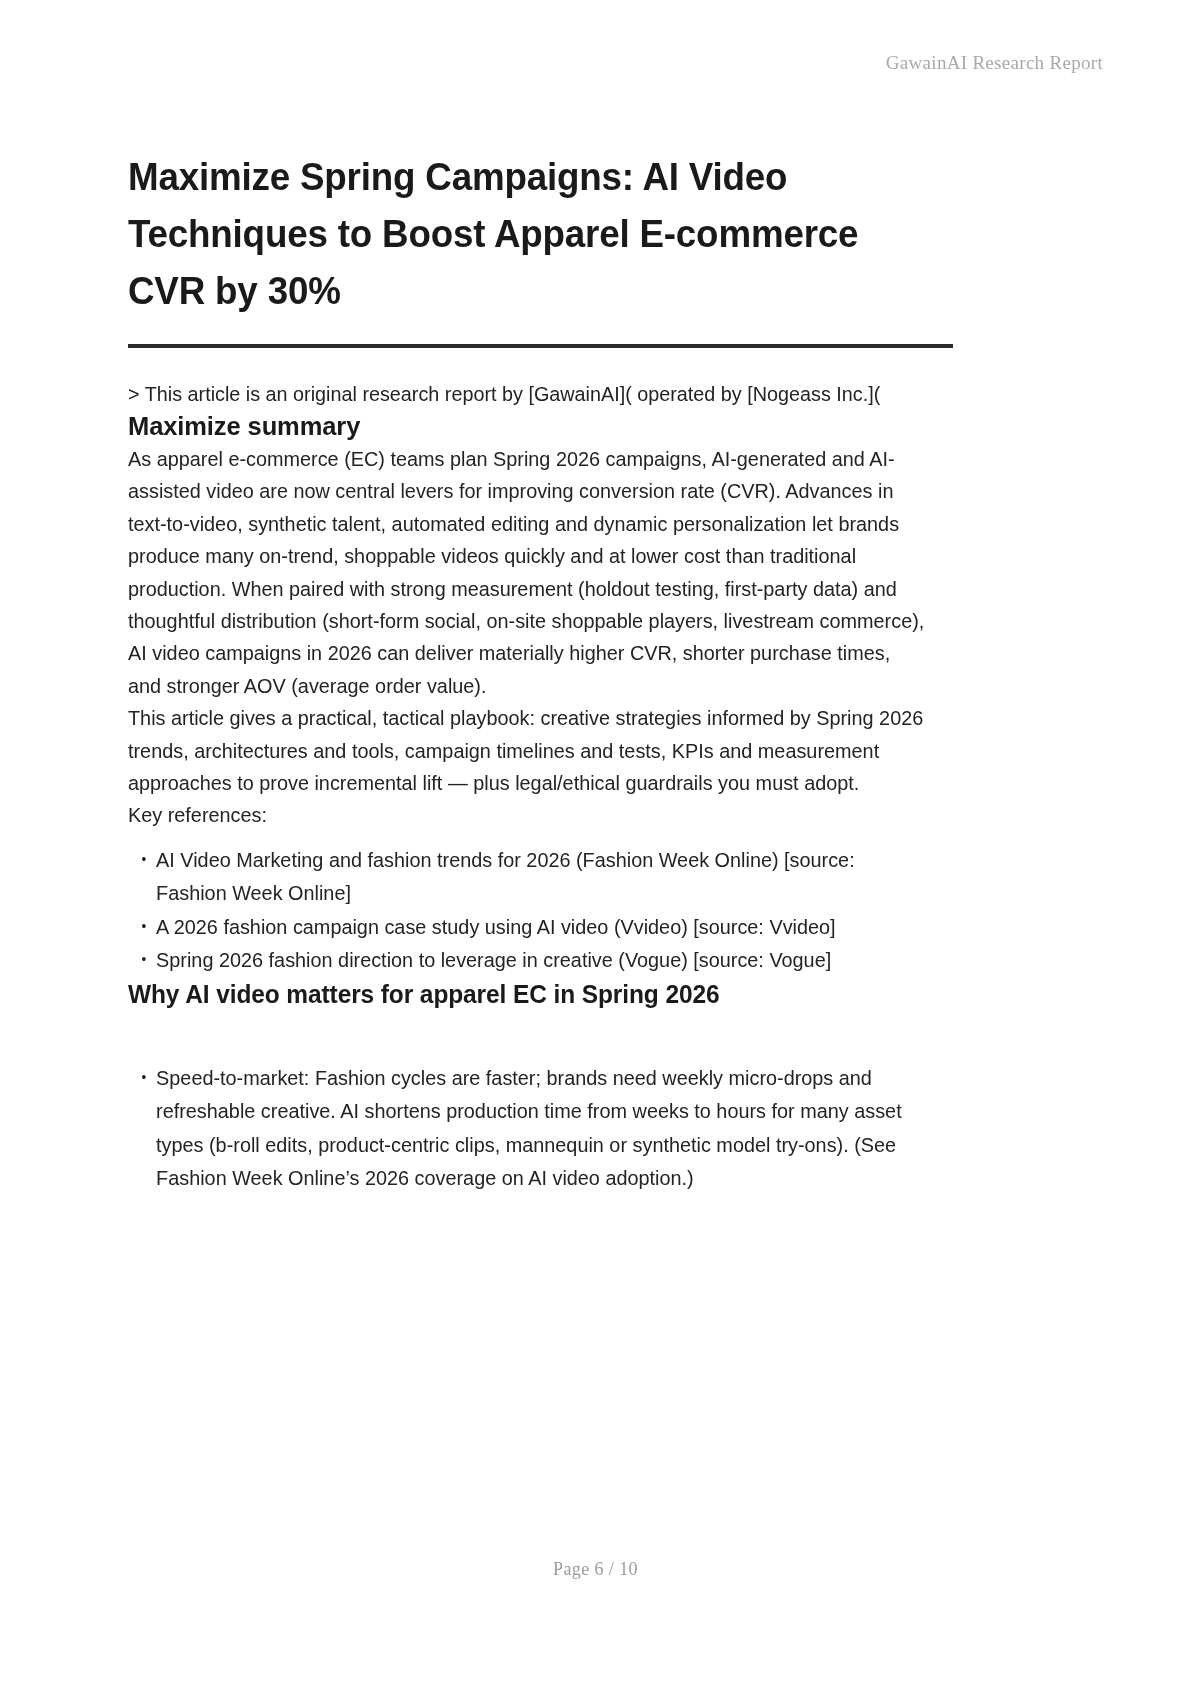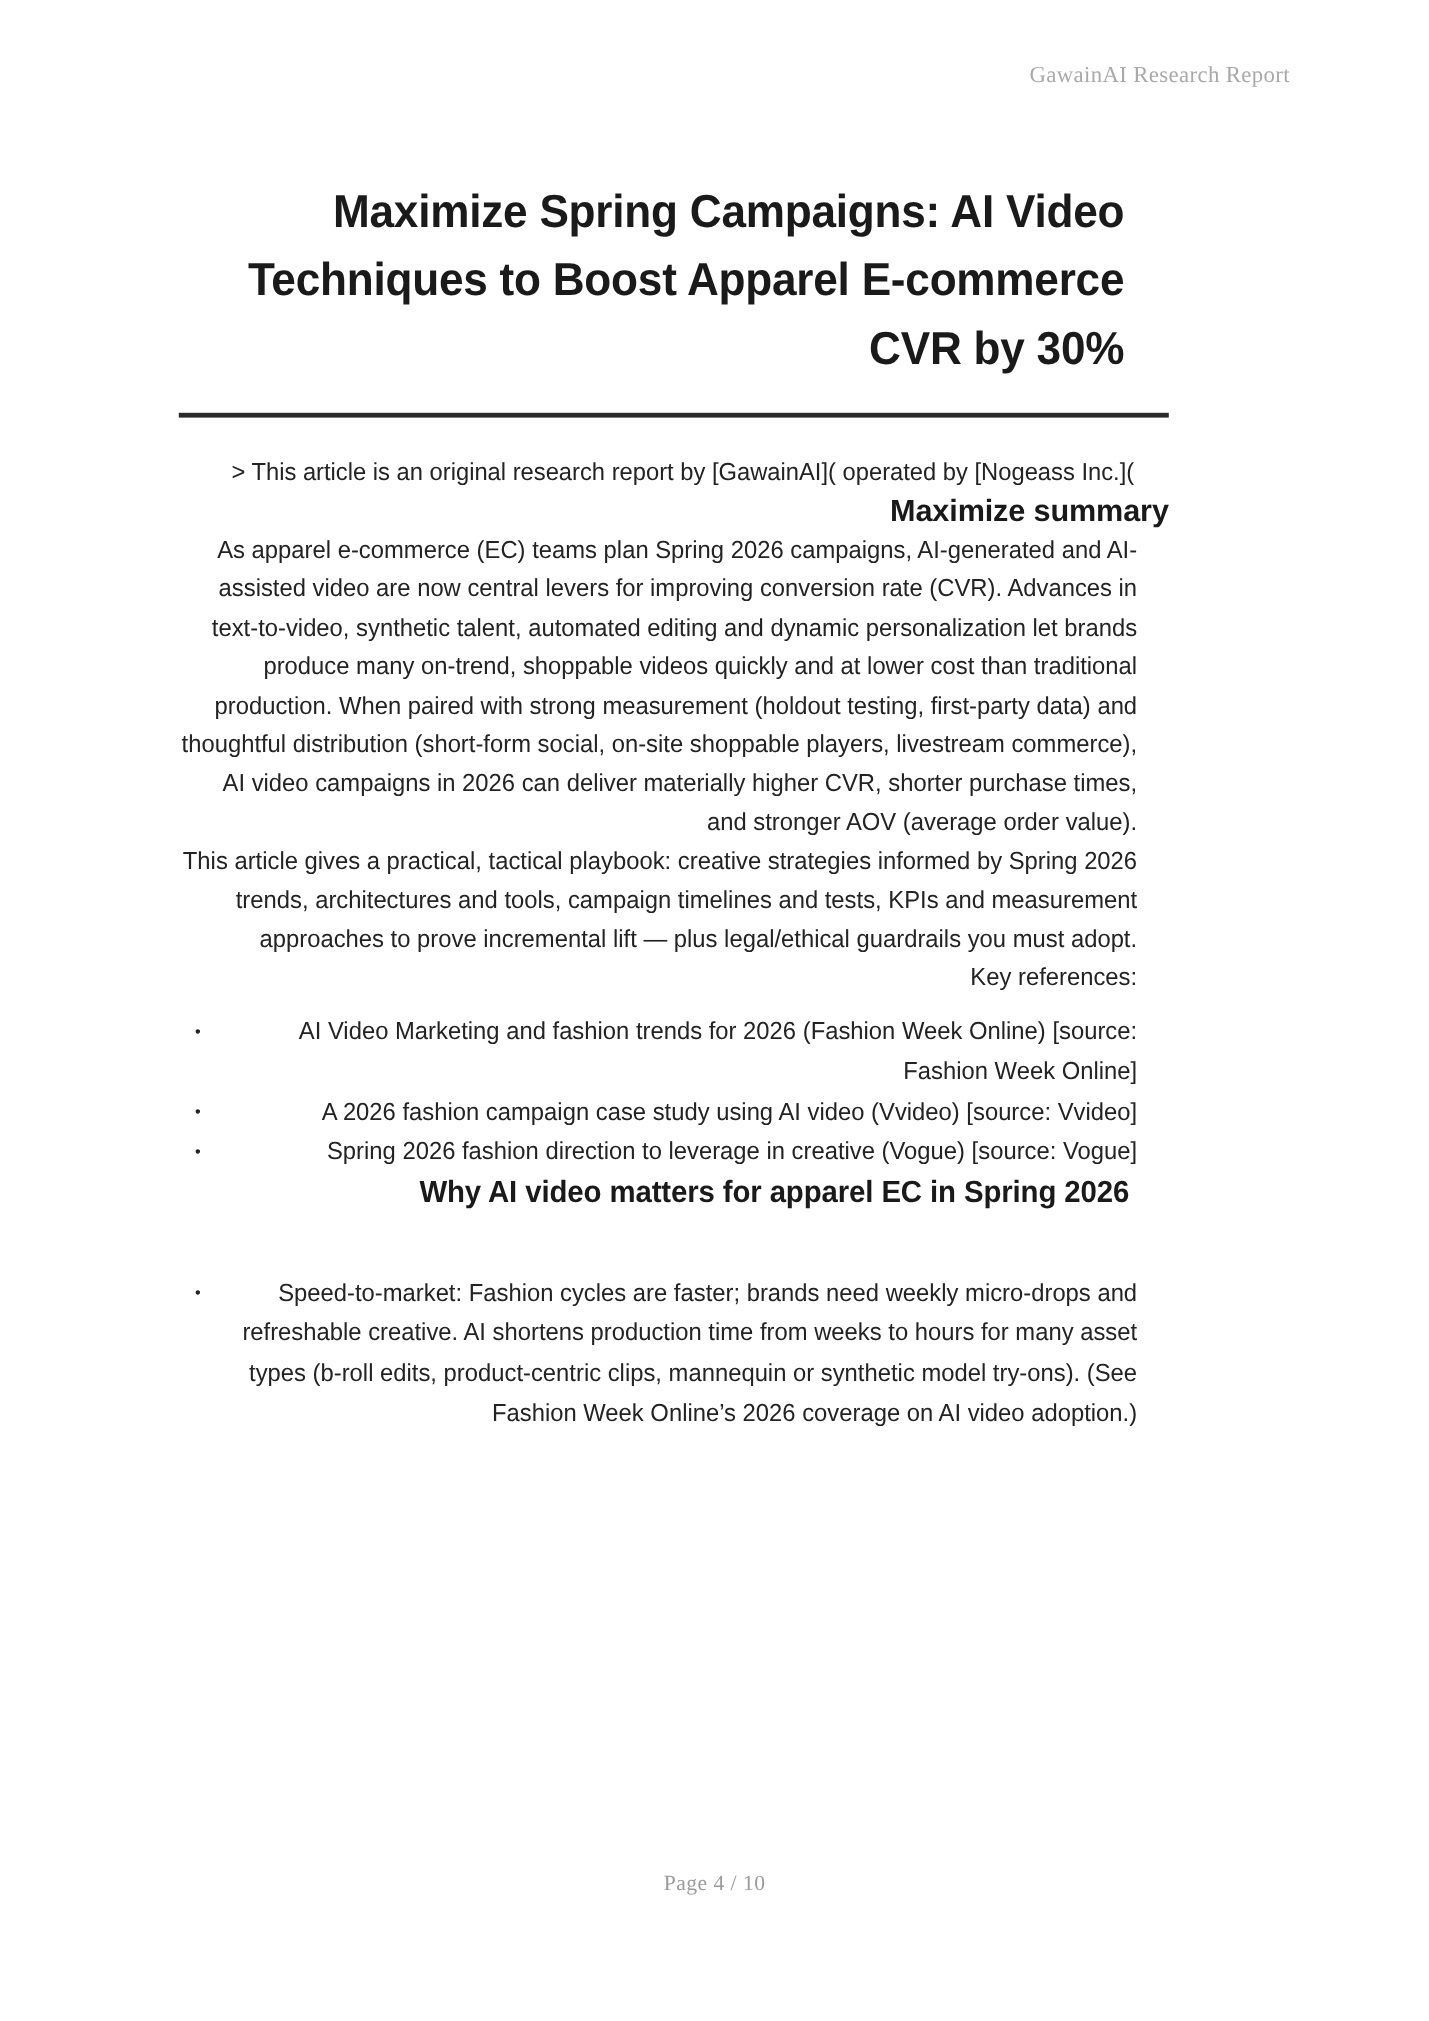--- a/index.html
+++ b/index.html
@@ -19,36 +19,35 @@
     box-sizing: border-box;
     overflow: hidden;
   }
 
   
   .running-header {
     position: absolute;
     top: 52px;
     right: 0;
     width: 100%;
-    padding-right: 116px;
+    padding-right: 88px;
     box-sizing: border-box;
     text-align: right;
     font-family: "Liberation Serif", serif;
     font-size: 19px;
     letter-spacing: 0.3px;
     color: #a9a9a9;
   }
 
   
   .content {
     position: absolute;
-    left: 149px;
+    left: 128px;
     top: 148px;
     width: 825px;
-    text-align: right;
   }
 
   h1.doc-title {
     margin: 0;
     font-family: "Liberation Sans Narrow", "Liberation Sans", sans-serif;
     font-stretch: condensed;
     font-size: 38.5px;
     line-height: 57px;
     font-weight: bold;
     letter-spacing: -0.2px;
@@ -183,15 +182,15 @@
 
     <ul class="bullets why-list">
       <li>
         <span class="bullet-dot">•</span>
         <span>Speed-to-market: Fashion cycles are faster; brands need weekly micro-drops and refreshable creative. AI shortens production time from weeks to hours for many asset types (b-roll edits, product-centric clips, mannequin or synthetic model try-ons). (See Fashion Week Online’s 2026 coverage on AI video adoption.)</span>
       </li>
     </ul>
 
   </div>
 
-  <div class="page-footer">Page 4 / 10</div>
+  <div class="page-footer">Page 6 / 10</div>
 
 </div>
 
 </body></html>

